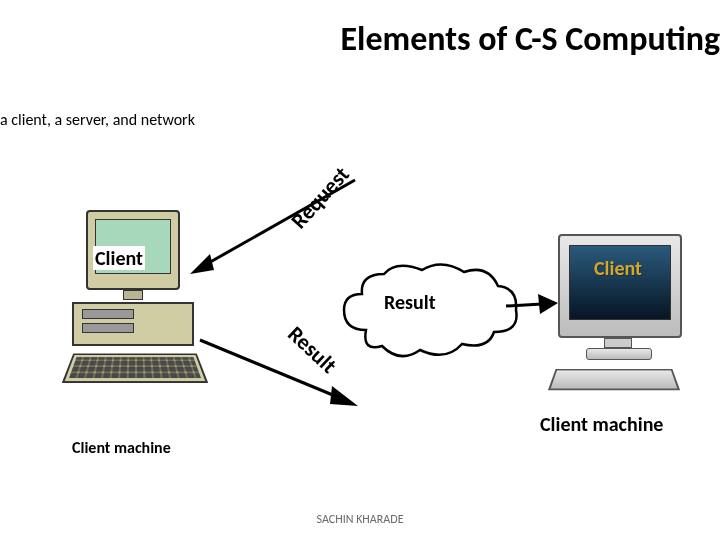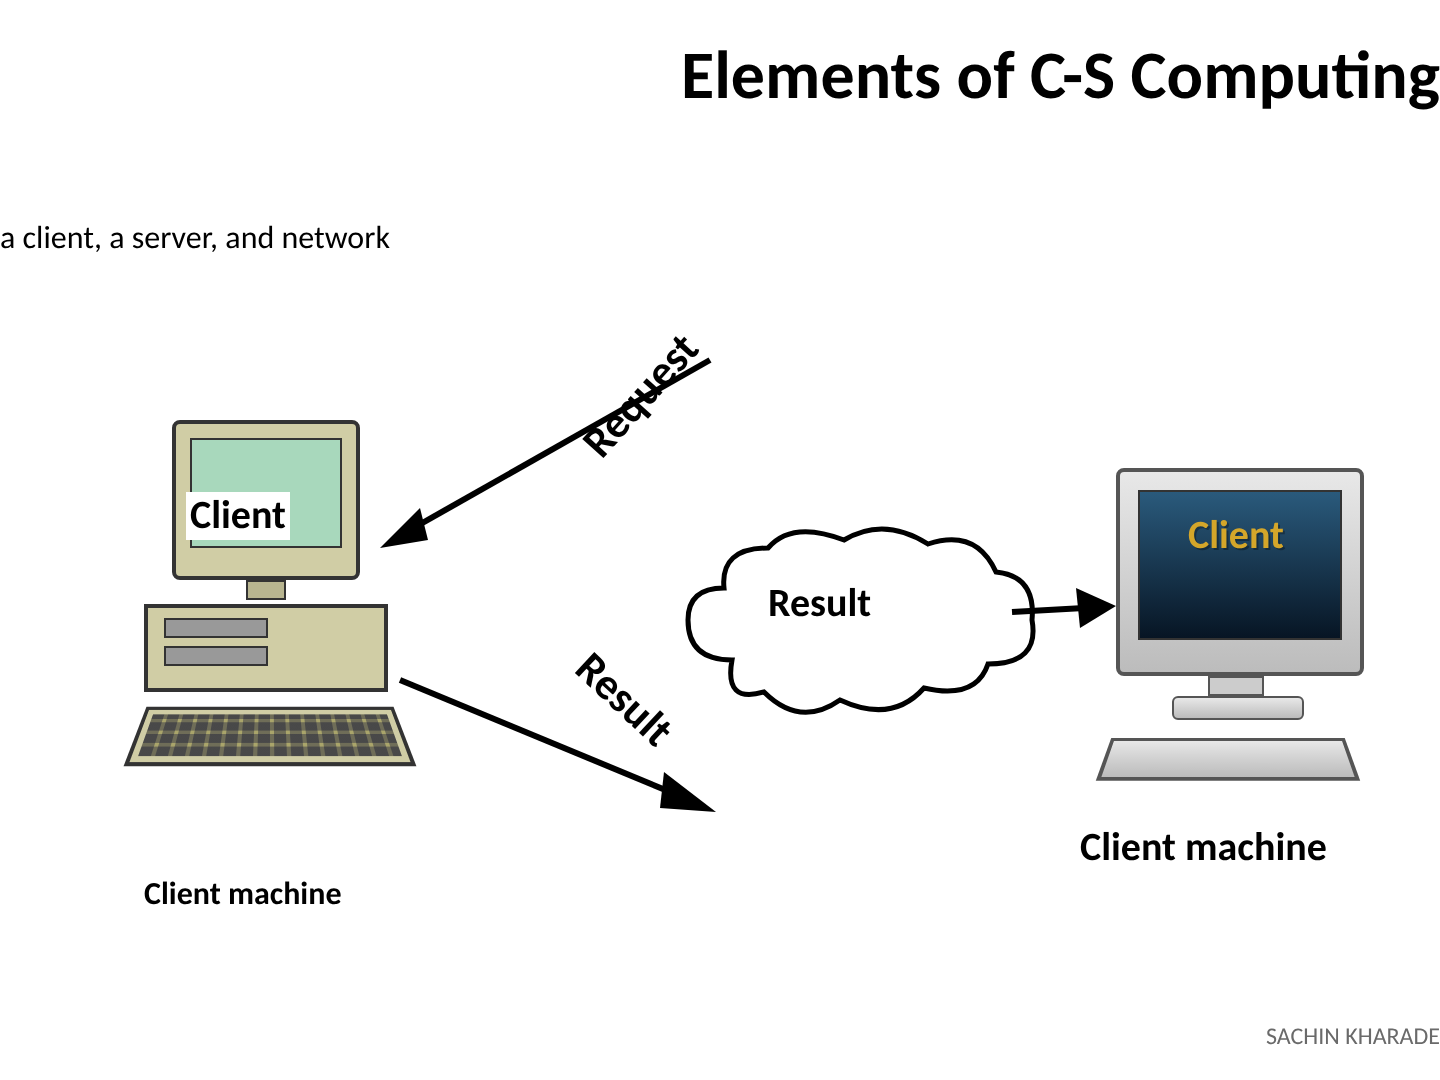--- a/index.html
+++ b/index.html
@@ -29,21 +29,21 @@
     right: 0;
     text-align: left;
     font-size: 16px;
     color: #000;
   }
   .footer {
     position: absolute;
     bottom: 14px;
     left: 0;
     right: 0;
-    text-align: right;
+    text-align: center;
     font-size: 12px;
     color: #6a6a6a;
   }
   .label {
     position: absolute;
     font-weight: bold;
     color: #000;
   }
   .client-label {
     top: 246px;

